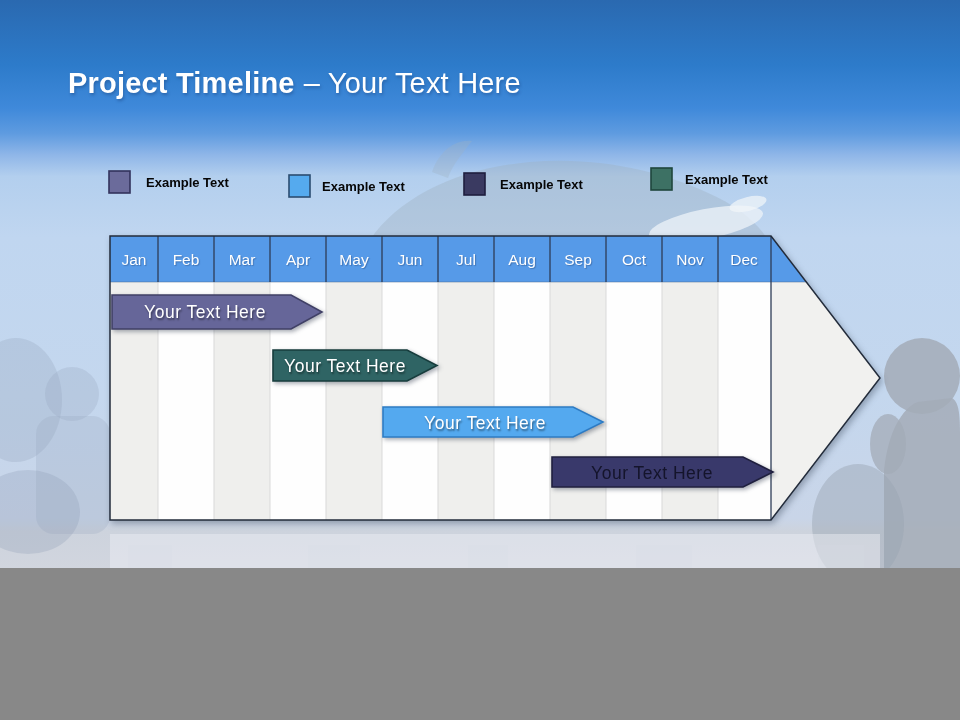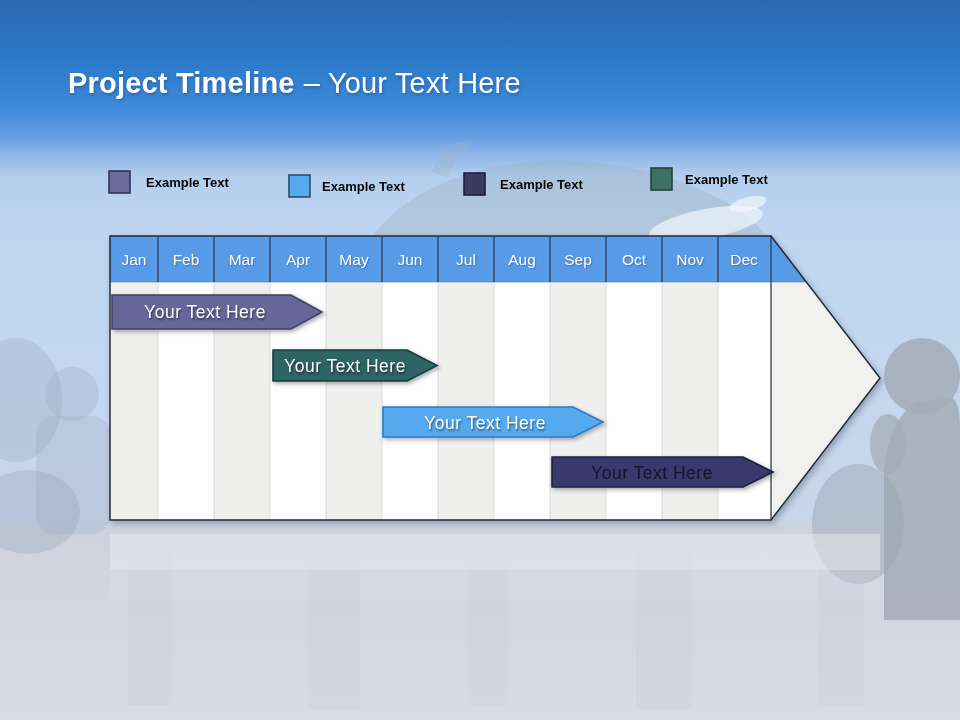--- a/index.html
+++ b/index.html
@@ -1,16 +1,16 @@
 <!DOCTYPE html>
 <html><head>
 <meta charset="utf-8">
 <style>
   html,body{margin:0;padding:0;background:#888;}
-  .slide{position:relative;width:960px;height:720px;overflow:hidden;margin:0 auto;
+  .slide{position:relative;width:960px;height:568px;overflow:hidden;margin:0 auto;
          font-family:"Liberation Sans",sans-serif;}
   svg{display:block;}
   svg text{font-family:"Liberation Sans",sans-serif;}
   .title-bold{font-weight:bold;}
   .title-text{fill:#ffffff;font-size:29px;letter-spacing:.2px;
               text-shadow:1px 2px 3px rgba(20,50,100,.35);}
   .month-label{fill:#ffffff;font-size:15.5px;text-anchor:middle;
                text-shadow:1px 1px 1px rgba(30,50,90,.35);}
   .bar-label{font-size:17.5px;text-anchor:middle;letter-spacing:.5px;}
   .bar-label-light{text-shadow:1px 1.5px 2px rgba(0,0,0,.45);}

